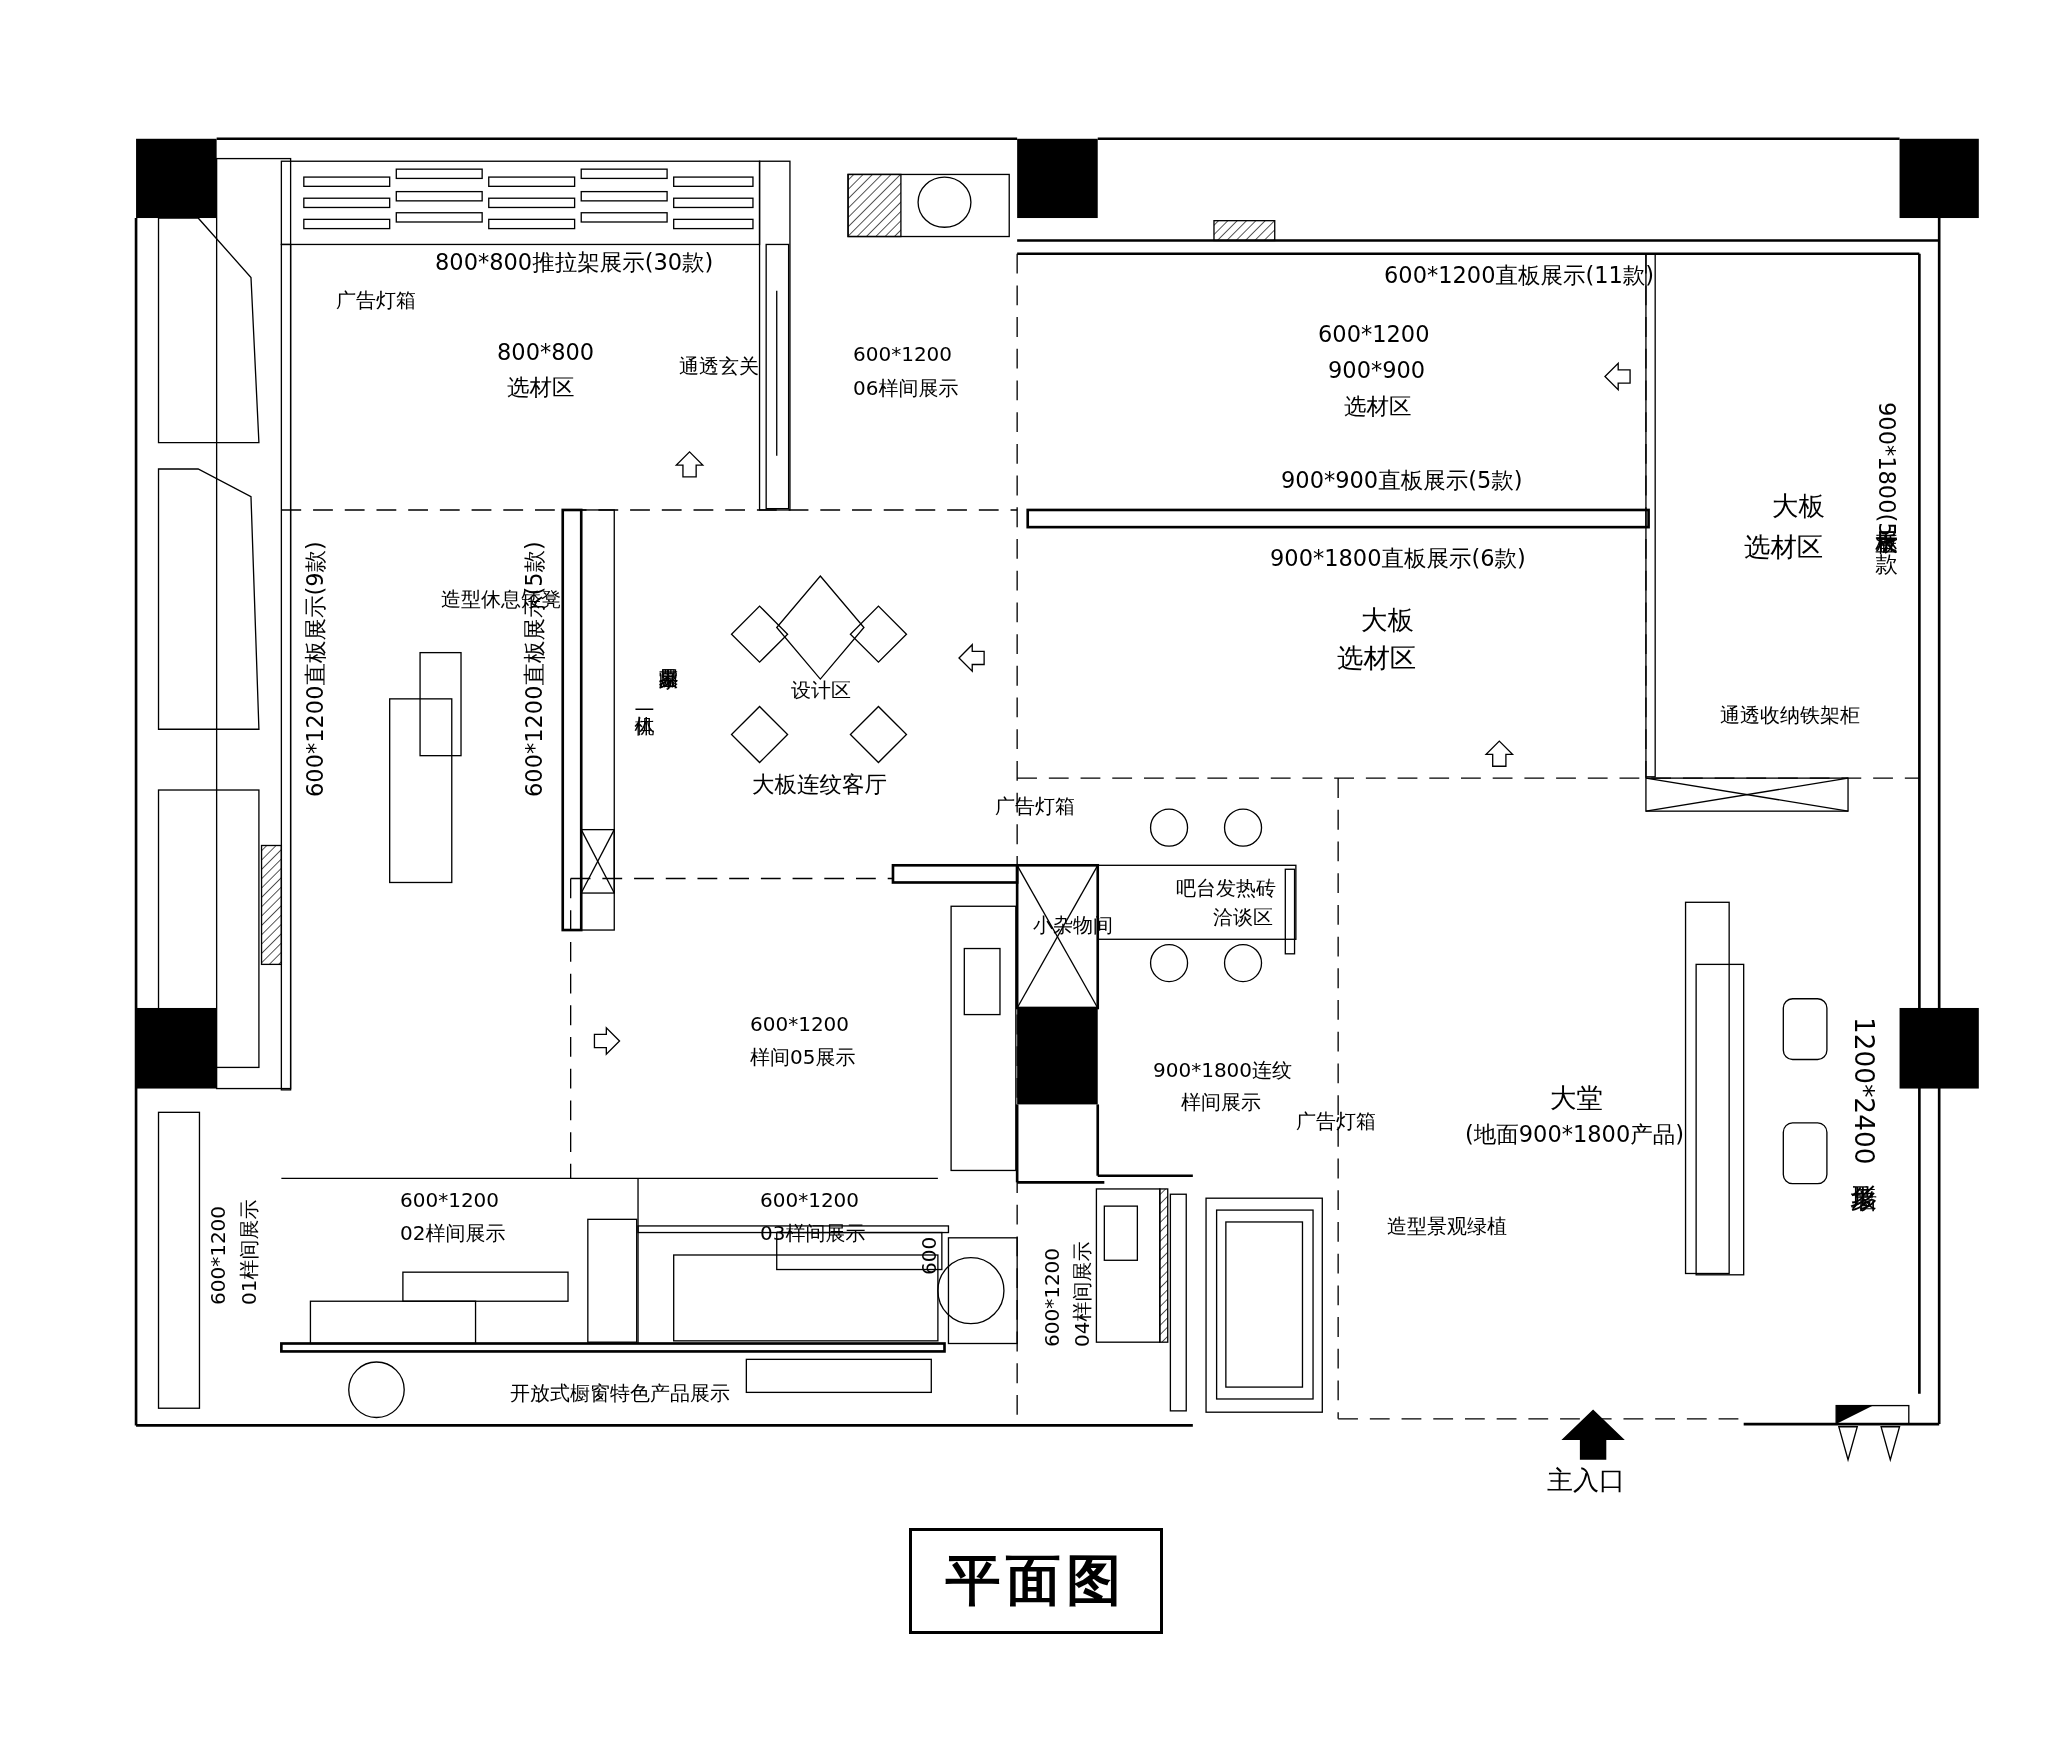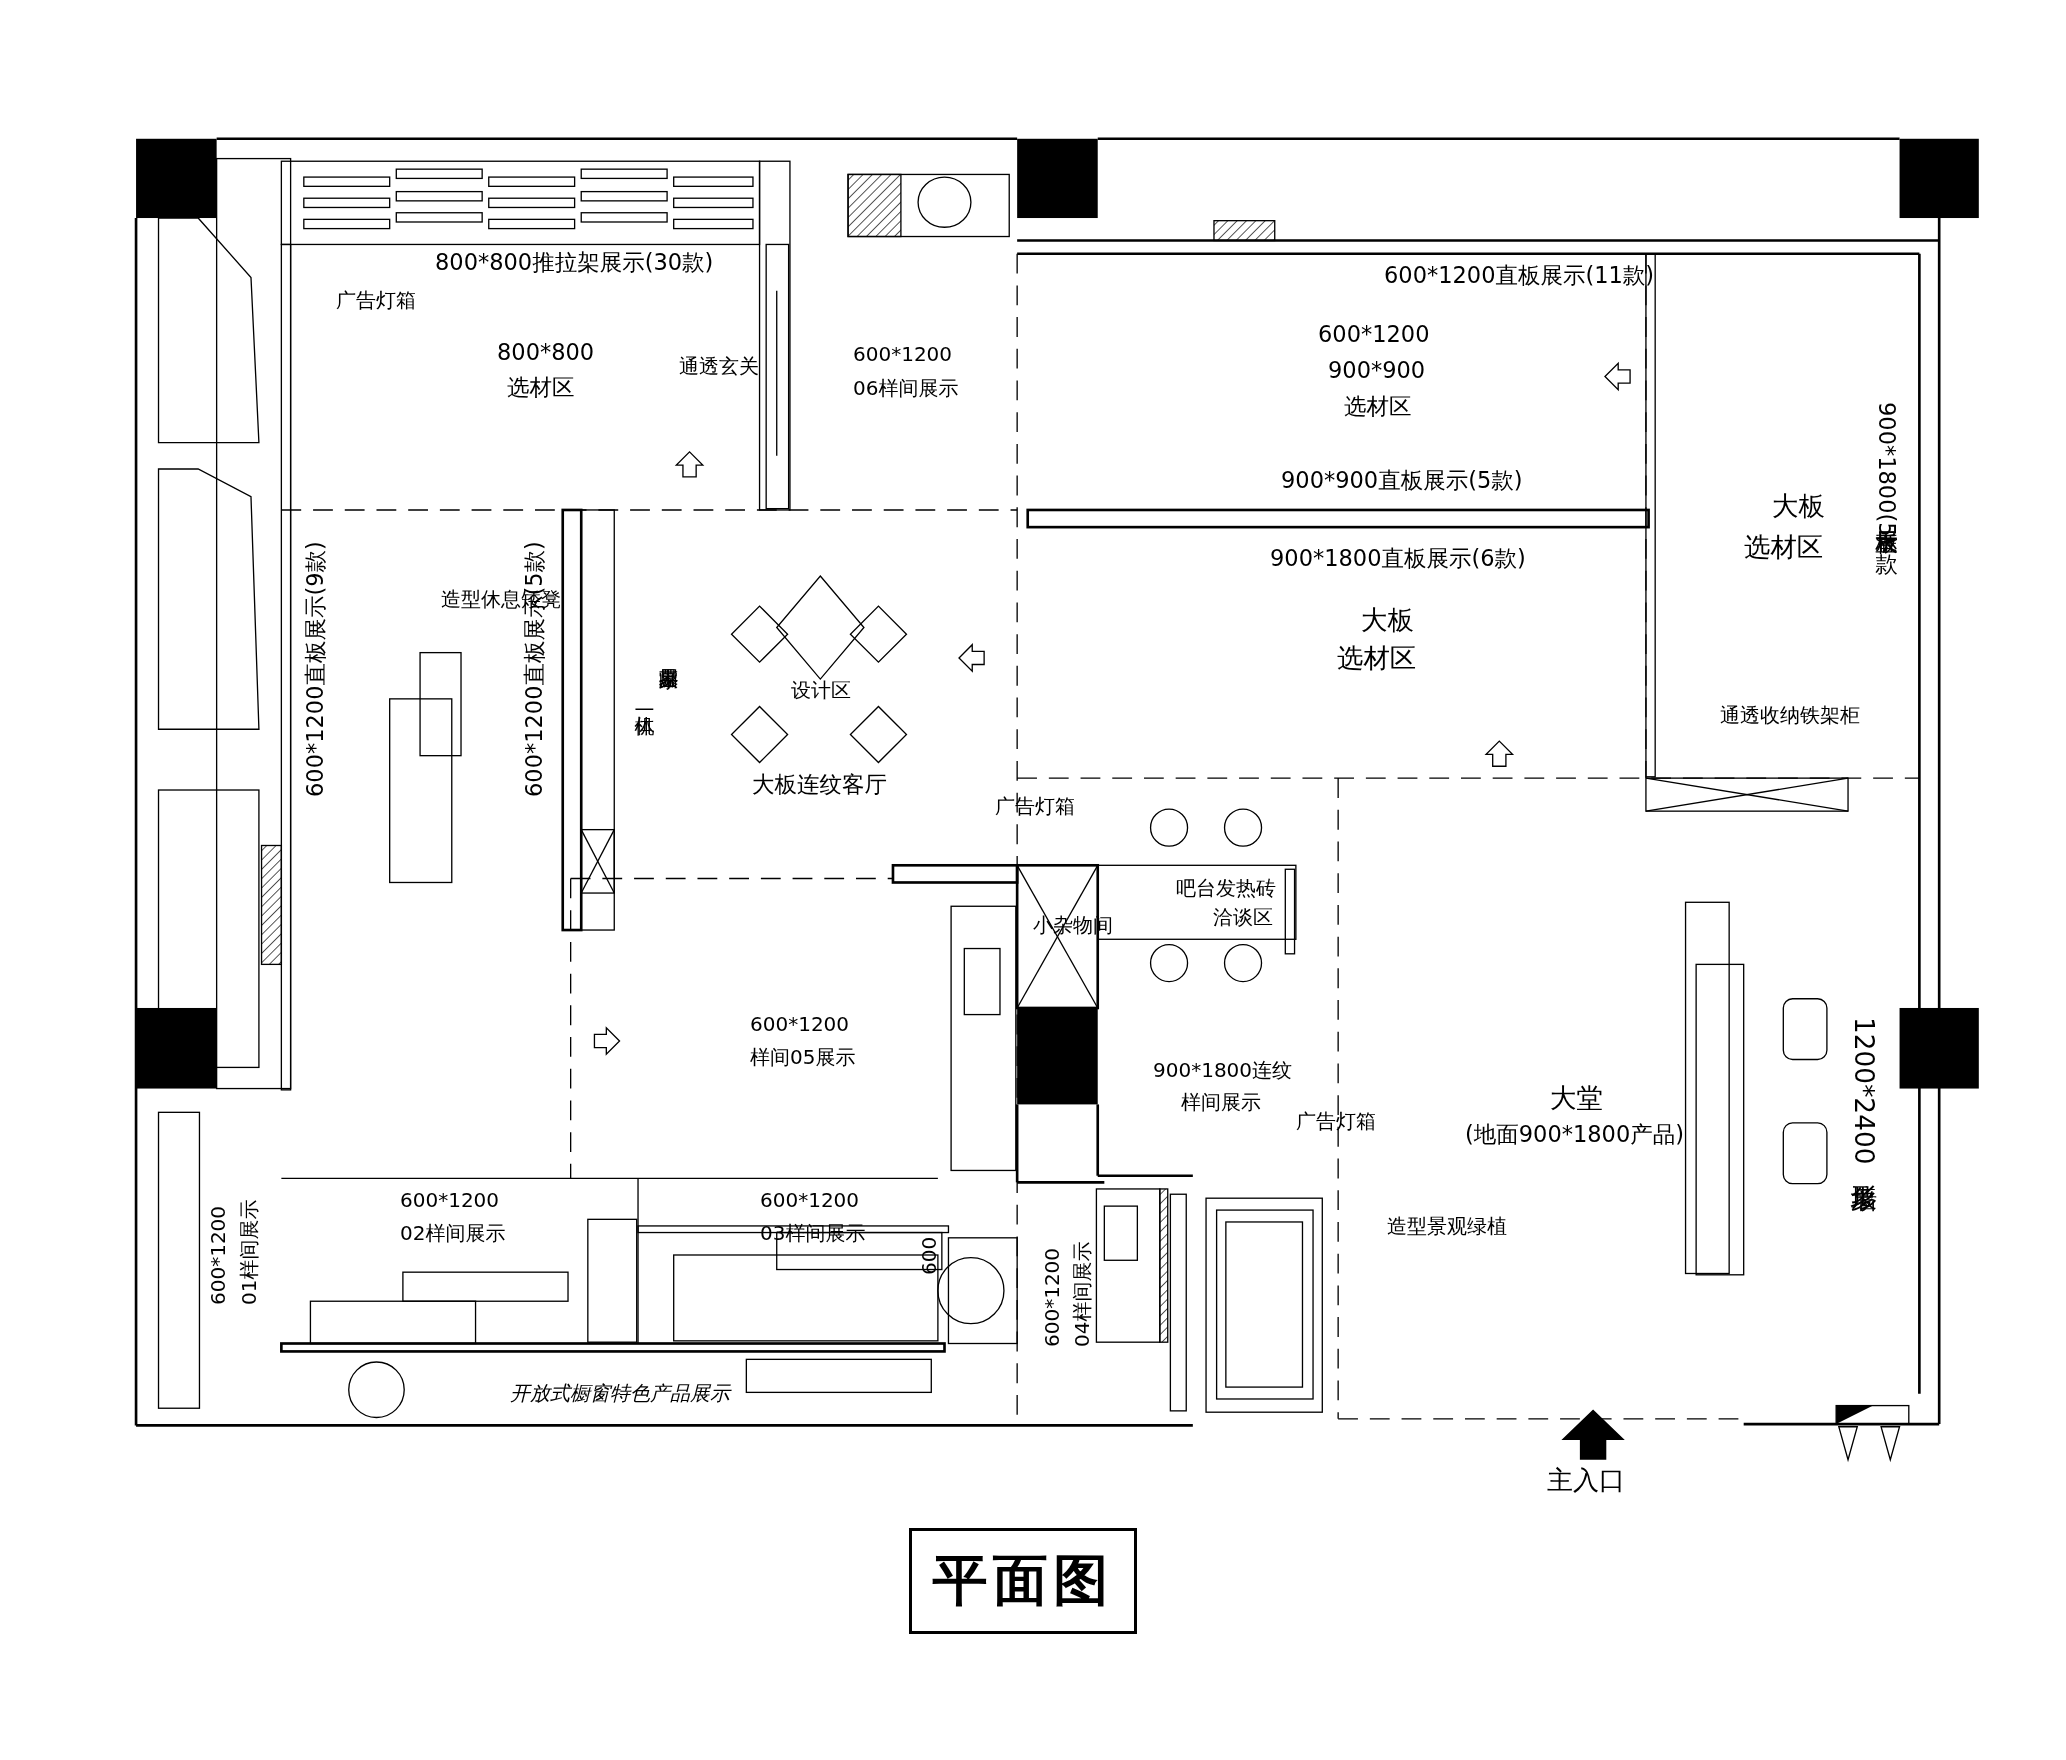--- a/index.html
+++ b/index.html
@@ -10,21 +10,21 @@
   .dash { fill: none; stroke: #000; stroke-width: 2; stroke-dasharray: 30 18; }
   .col { fill: #000; }
   .hatch { fill: url(#hatch); stroke: #000; stroke-width: 2; }
   .lbl { position: absolute; color: #000; white-space: nowrap; line-height: 1.15; text-align: center; font-family: "DejaVu Sans", sans-serif; }
   .lbl.sm { font-size: 20px; }
   .lbl.md { font-size: 22.5px; }
   .lbl.lg { font-size: 26.4px; }
   .lbl.left { text-align: left; }
   .vert { writing-mode: vertical-rl; }
   .rot90 { transform-origin: left top; transform: rotate(-90deg); }
-  .title-box { position: absolute; left: 909px; top: 1528px; width: 228px; height: 106px; border: 3.3px solid #000; box-sizing: border-box; display: flex; align-items: center; justify-content: center; font-size: 55px; font-weight: bold; letter-spacing: 5.3px; }
+  .title-box { position: absolute; left: 909px; top: 1528px; width: 254px; height: 106px; border: 3.3px solid #000; box-sizing: border-box; display: flex; align-items: center; justify-content: center; font-size: 55px; font-weight: bold; letter-spacing: 5.3px; }
   .entry-label { font-size: 26px; }
 </style>
 </head>
 <body>
 
 <svg id="plan" viewBox="0 0 3128 2666" xmlns="http://www.w3.org/2000/svg">
   <defs>
     <pattern id="hatch" width="10" height="10" patternUnits="userSpaceOnUse" patternTransform="rotate(45)">
       <line x1="0" y1="0" x2="0" y2="10" stroke="#000" stroke-width="2"></line>
     </pattern>
@@ -251,17 +251,17 @@
 <div class="lbl sm" style="left:1387px;top:1215px;">造型景观绿植</div>
 <div class="lbl sm rot90" style="left:207px;top:1305px;">600*1200</div>
 <div class="lbl sm rot90" style="left:238px;top:1305px;">01样间展示</div>
 <div class="lbl sm left" style="left:400px;top:1189px;">600*1200</div>
 <div class="lbl sm left" style="left:400px;top:1222px;">02样间展示</div>
 <div class="lbl sm left" style="left:760px;top:1189px;">600*1200</div>
 <div class="lbl sm left" style="left:760px;top:1222px;">03样间展示</div>
 <div class="lbl sm rot90" style="left:918px;top:1275px;">600</div>
 <div class="lbl sm rot90" style="left:1041px;top:1347px;">600*1200</div>
 <div class="lbl sm rot90" style="left:1071px;top:1347px;">04样间展示</div>
-<div class="lbl sm" style="left:510px;top:1382px;font-style:italic;">开放式橱窗特色产品展示</div>
+<div class="lbl sm" style="left:510px;top:1382px;">开放式橱窗特色产品展示</div>
 <div class="lbl entry-label" style="left:1547px;top:1466px;">主入口</div>
 
 <div class="title-box">平面图</div>
 
 
 </body></html>

